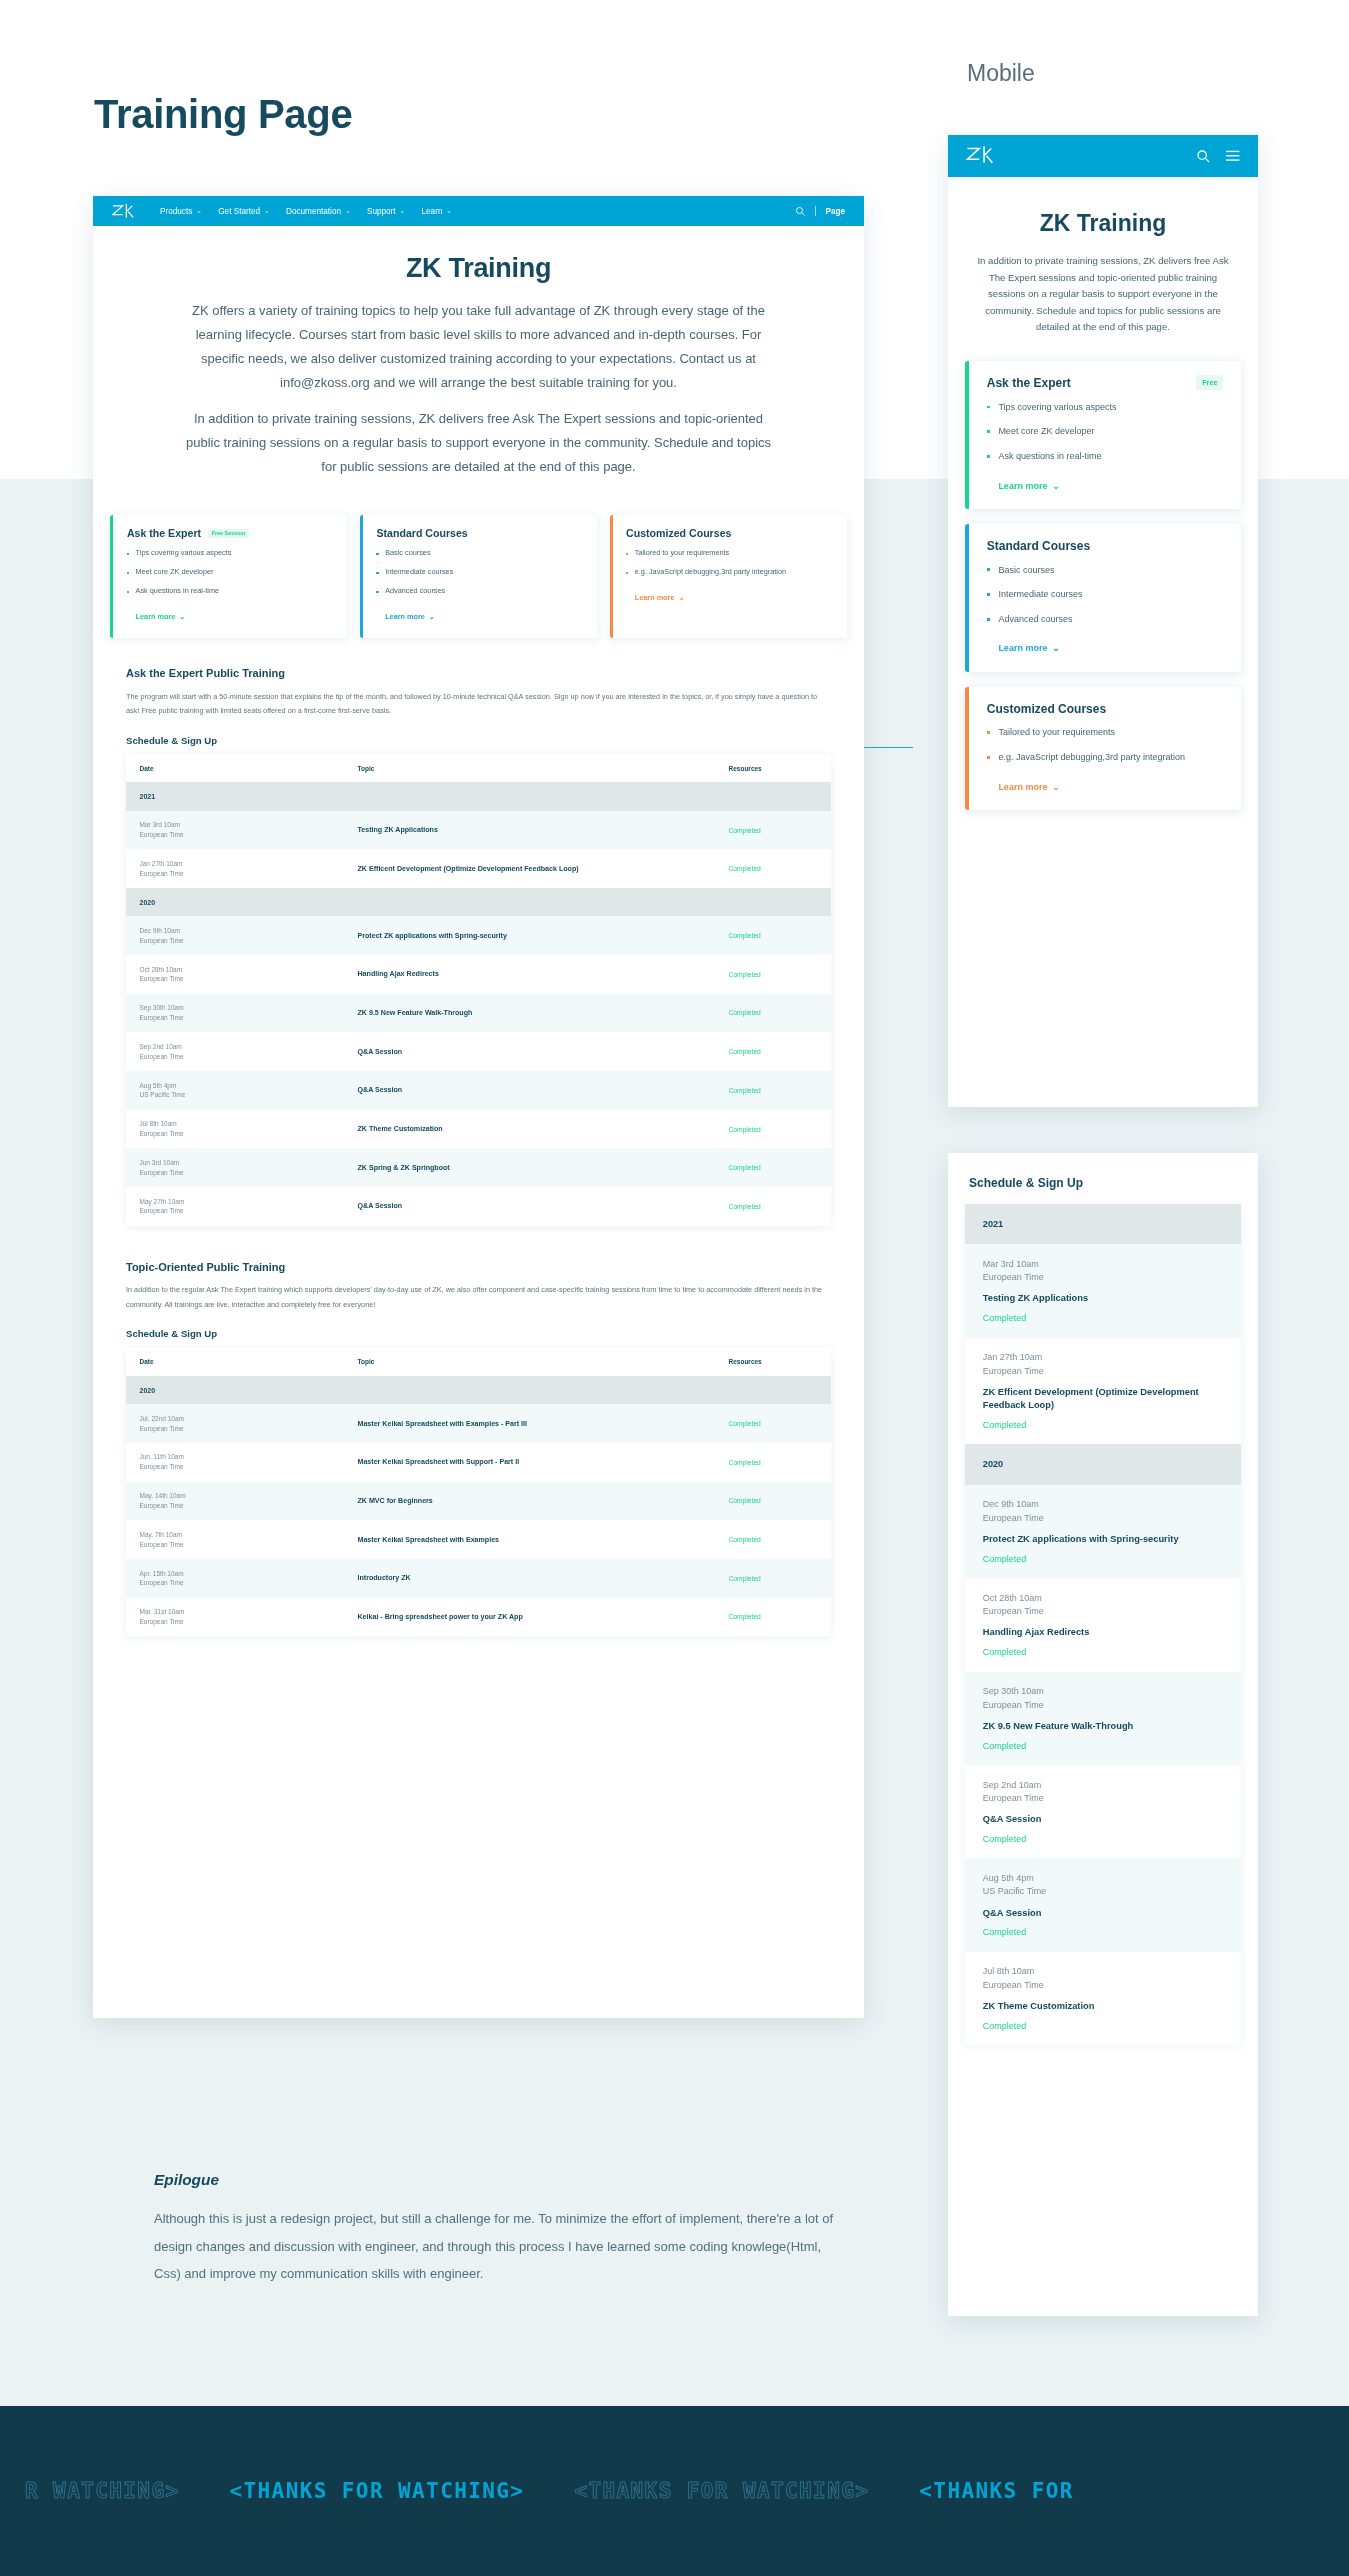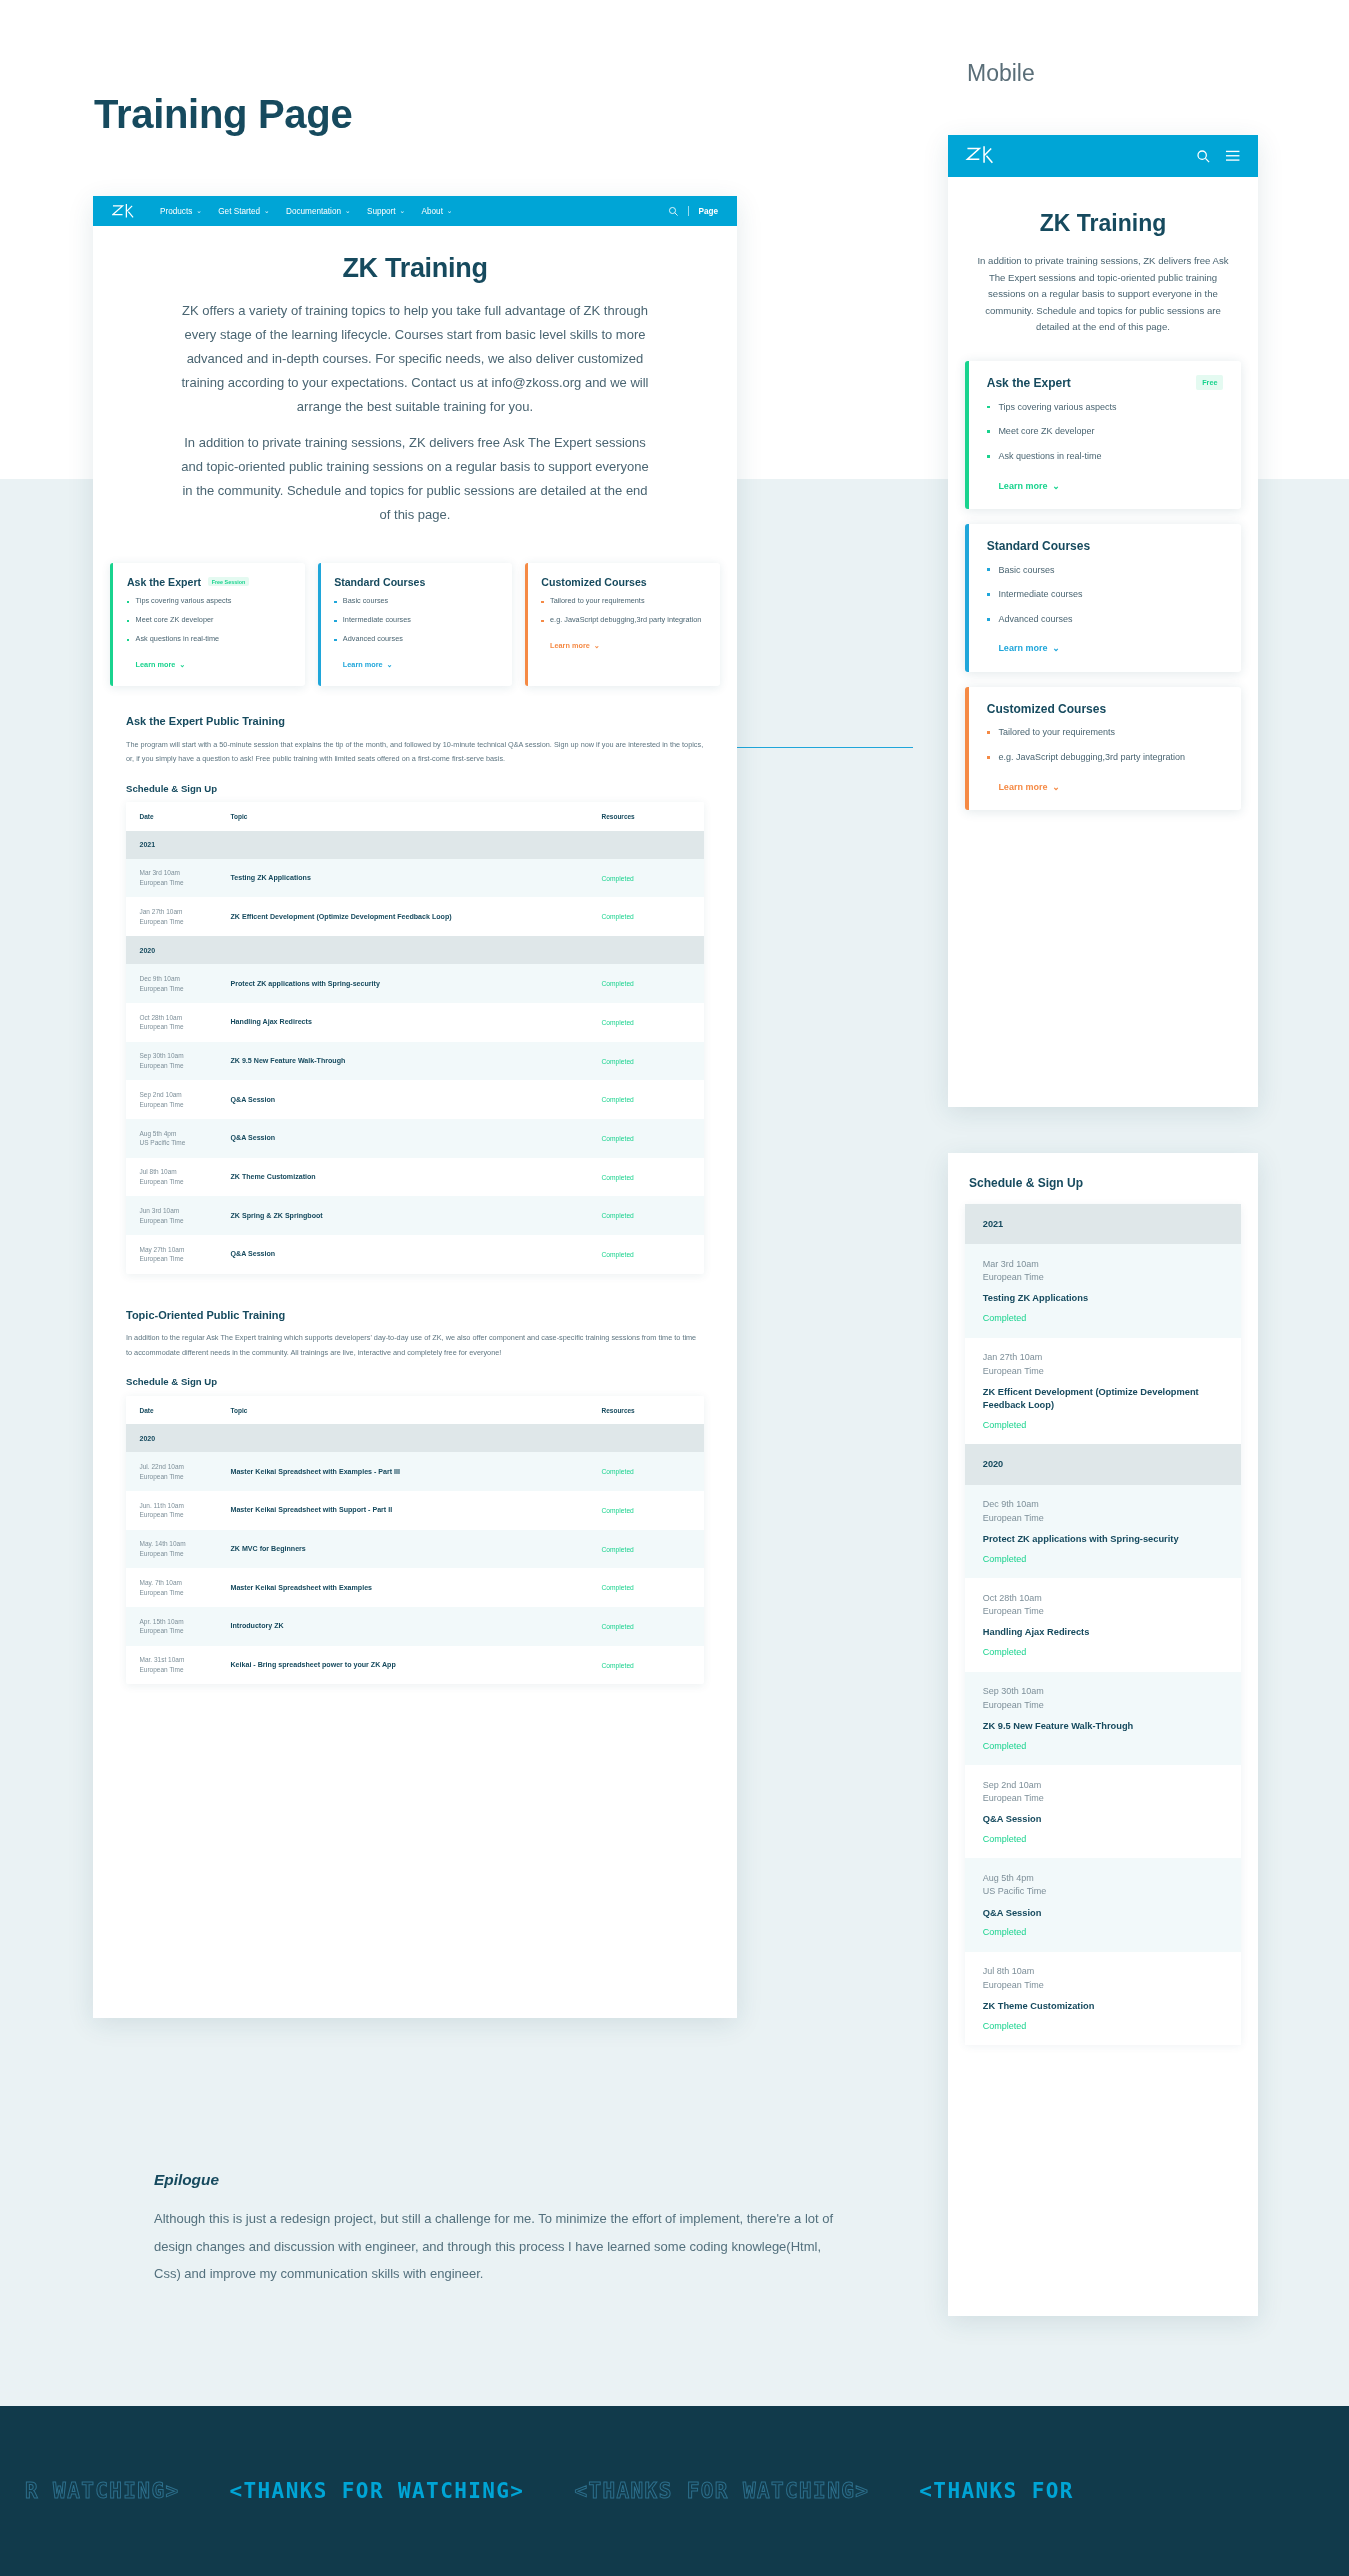--- a/index.html
+++ b/index.html
@@ -20,21 +20,21 @@
     position:absolute; left:94px; top:92px;
     font-size:40px; font-weight:bold; color:#164A5E; letter-spacing:-0.3px;
   }
   .mobile-label {
     position:absolute; left:967px; top:60px;
     font-size:23px; color:#5a6e78; font-weight:400;
   }
 
   
   .desktop {
-    position:absolute; left:93px; top:196px; width:644px; height:1822px;
+    position:absolute; left:93px; top:196px; width:771px; height:1822px;
     background:#ffffff; box-shadow:0 5.8px 25px rgba(22,74,94,.12);
     overflow:hidden;
   }
   .nav {
     height:30px; background:#00A5D6; display:flex; align-items:center;
     padding:0 19px; color:#fff;
   }
   .logo-zk {
     width:23px; height:15.4px; position:relative; margin-right:25px; flex:0 0 auto;
   }
@@ -226,21 +226,21 @@
       </div>
       <div class="nav-item">
         <span>Documentation</span>
         <span class="caret">⌄</span>
       </div>
       <div class="nav-item">
         <span>Support</span>
         <span class="caret">⌄</span>
       </div>
       <div class="nav-item">
-        <span>About</span>
+        <span>Learn</span>
         <span class="caret">⌄</span>
       </div>
     </div>
     <div class="nav-right">
       <svg class="search-ico" viewBox="0 0 16 16">
         <circle cx="6.8" cy="6.8" r="4.6" fill="none" stroke="#fff" stroke-width="1.3"></circle>
         <line x1="10.4" y1="10.4" x2="14.5" y2="14.5" stroke="#fff" stroke-width="1.3"></line>
       </svg>
       <div class="nav-sep"></div>
       <div class="login">Page</div>

